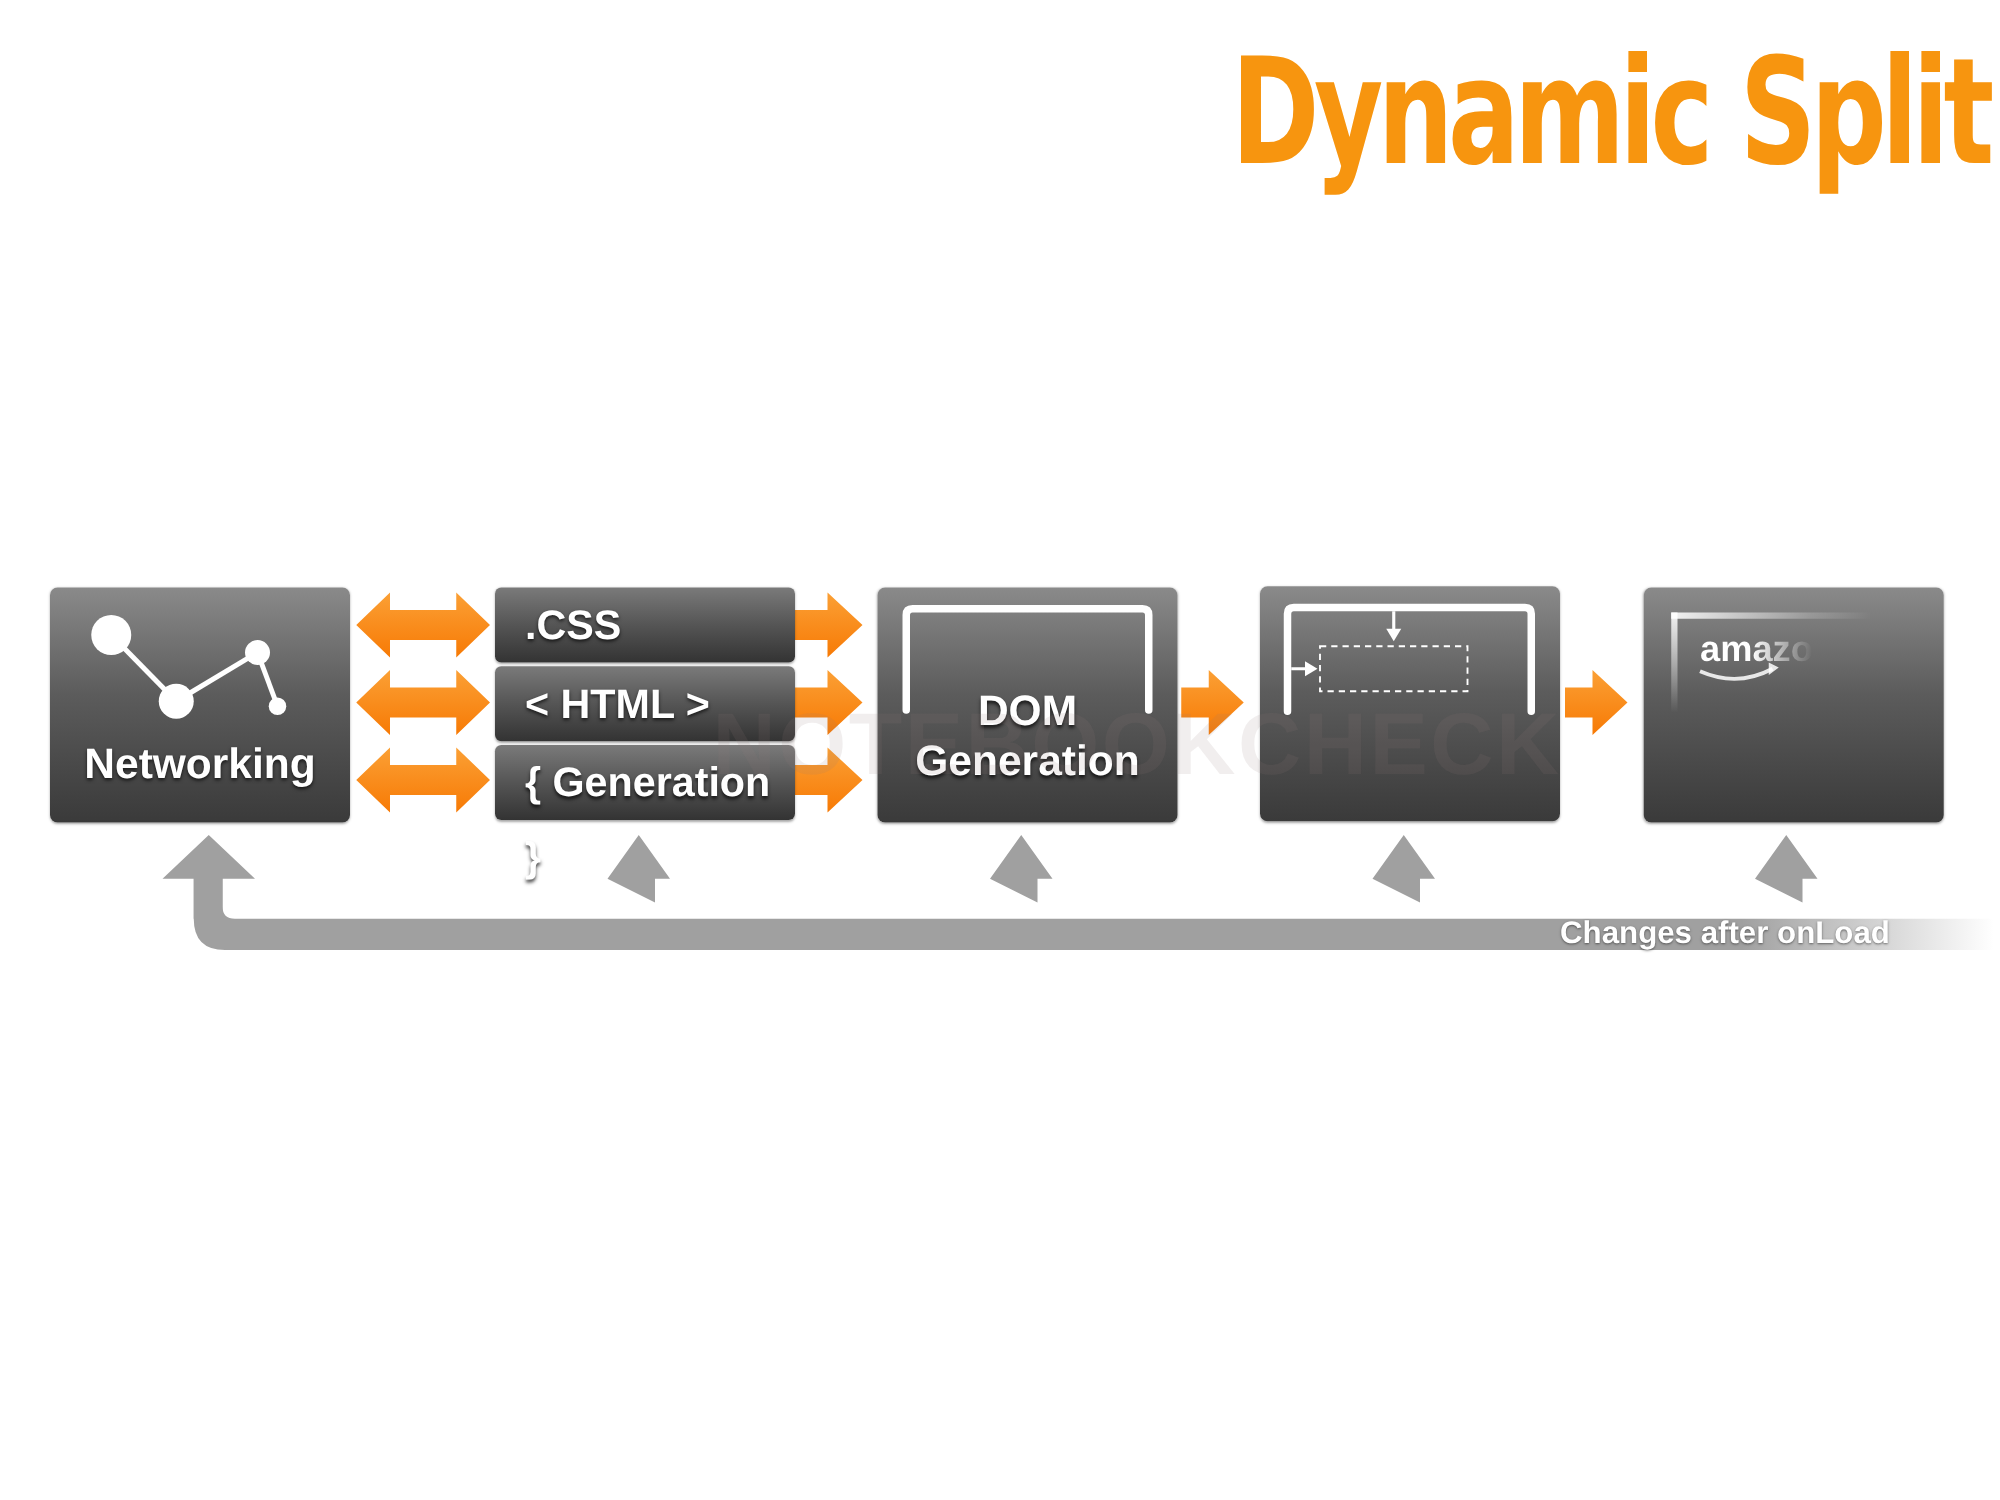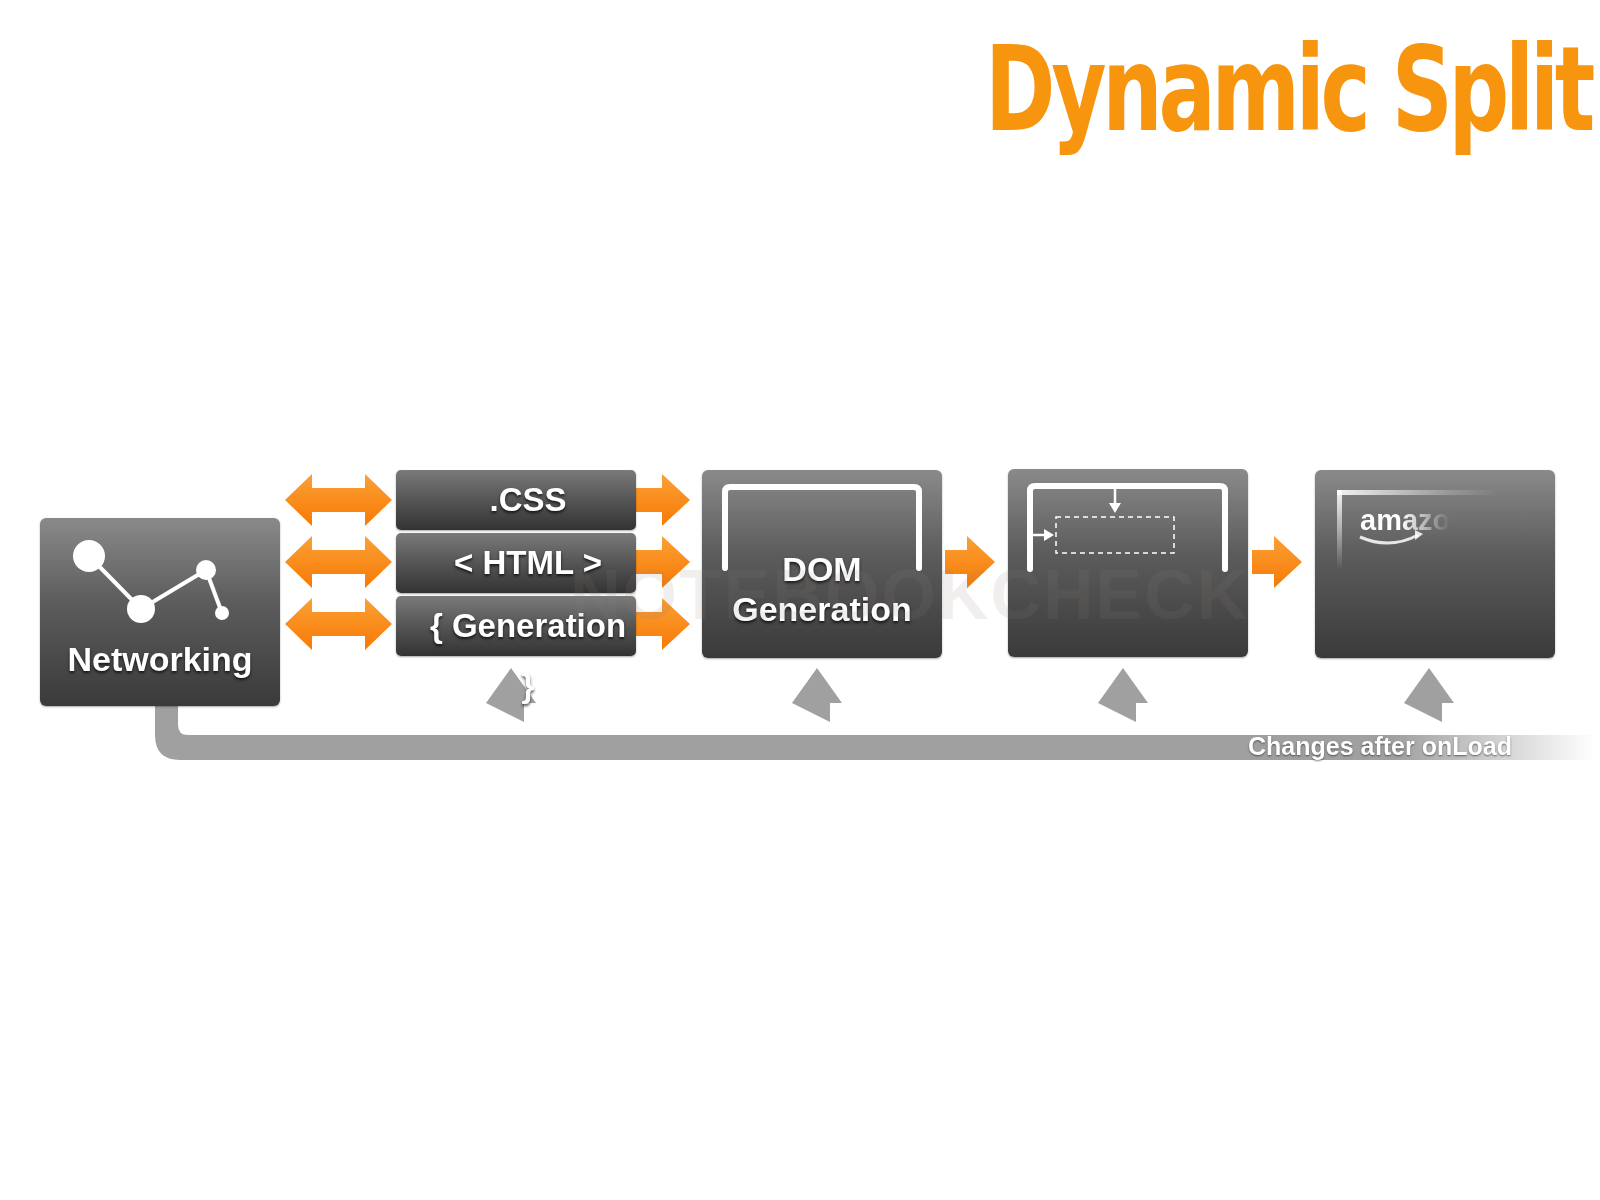--- a/index.html
+++ b/index.html
@@ -20,21 +20,21 @@
     position:absolute; left:0; right:0; text-align:center; color:#fff;
     font-weight:bold; font-size:34px; text-shadow:0 2px 3px rgba(0,0,0,0.7);
     line-height:1.15;
   }
   .stack {
     position:absolute; left:396px; width:240px; height:60px; border-radius:5px;
     background:linear-gradient(#7a7a7a 0%, #555 50%, #333 100%);
     box-shadow:0 1px 2px rgba(0,0,0,0.35);
   }
   .stack span {
-    display:block; text-align:center; color:#fff; font-weight:bold;
+    display:block; color:#fff; font-weight:bold;
     font-size:33px; line-height:60px; text-shadow:0 2px 3px rgba(0,0,0,0.7);margin-left:24px;
   }
   svg.abs { position:absolute; left:0; top:0; }
   .watermark {
     position:absolute; left:570px; top:555px; font-size:70px; font-weight:bold;
     color:rgba(150,120,120,0.13); letter-spacing:2px; white-space:nowrap;
   }
   .changes {
     position:absolute; left:1248px; top:732px; color:#fff; font-weight:bold;
     font-size:25px; text-shadow:0 1px 2px rgba(0,0,0,0.5); white-space:nowrap;
@@ -57,21 +57,21 @@
   <g fill="#a0a0a0">
     <polygon points="130,703 167,668 204,703 178,703 178,735 155,735 155,703"></polygon>
     <polygon points="486,703 511,668 536,703 524,703 524,722 Q 524 735 536 735 L 498 735 L 498 703"></polygon>
     <polygon points="792,703 817,668 842,703 830,703 830,722 Q 830 735 842 735 L 804 735 L 804 703"></polygon>
     <polygon points="1098,703 1123,668 1148,703 1136,703 1136,722 Q 1136 735 1148 735 L 1110 735 L 1110 703"></polygon>
     <polygon points="1404,703 1429,668 1454,703 1442,703 1442,722 Q 1442 735 1454 735 L 1416 735 L 1416 703"></polygon>
   </g>
 </svg>
 <div class="changes">Changes after onLoad</div>
 
-<div class="box" style="left:40px;top:470px;width:240px;height:188px;margin-top:48px;">
+<div class="box" style="left:40px;top:470px;width:240px;height:188px;">
   <svg width="240" height="120" style="position:absolute;left:0;top:0;">
     <g stroke="#fff" stroke-width="4" fill="none">
       <line x1="49" y1="38" x2="101" y2="91"></line>
       <line x1="101" y1="91" x2="166" y2="52"></line>
       <line x1="166" y1="52" x2="182" y2="95"></line>
     </g>
     <g fill="#fff">
       <circle cx="49" cy="38" r="16"></circle>
       <circle cx="101" cy="91" r="14"></circle>
       <circle cx="166" cy="52" r="10"></circle>

